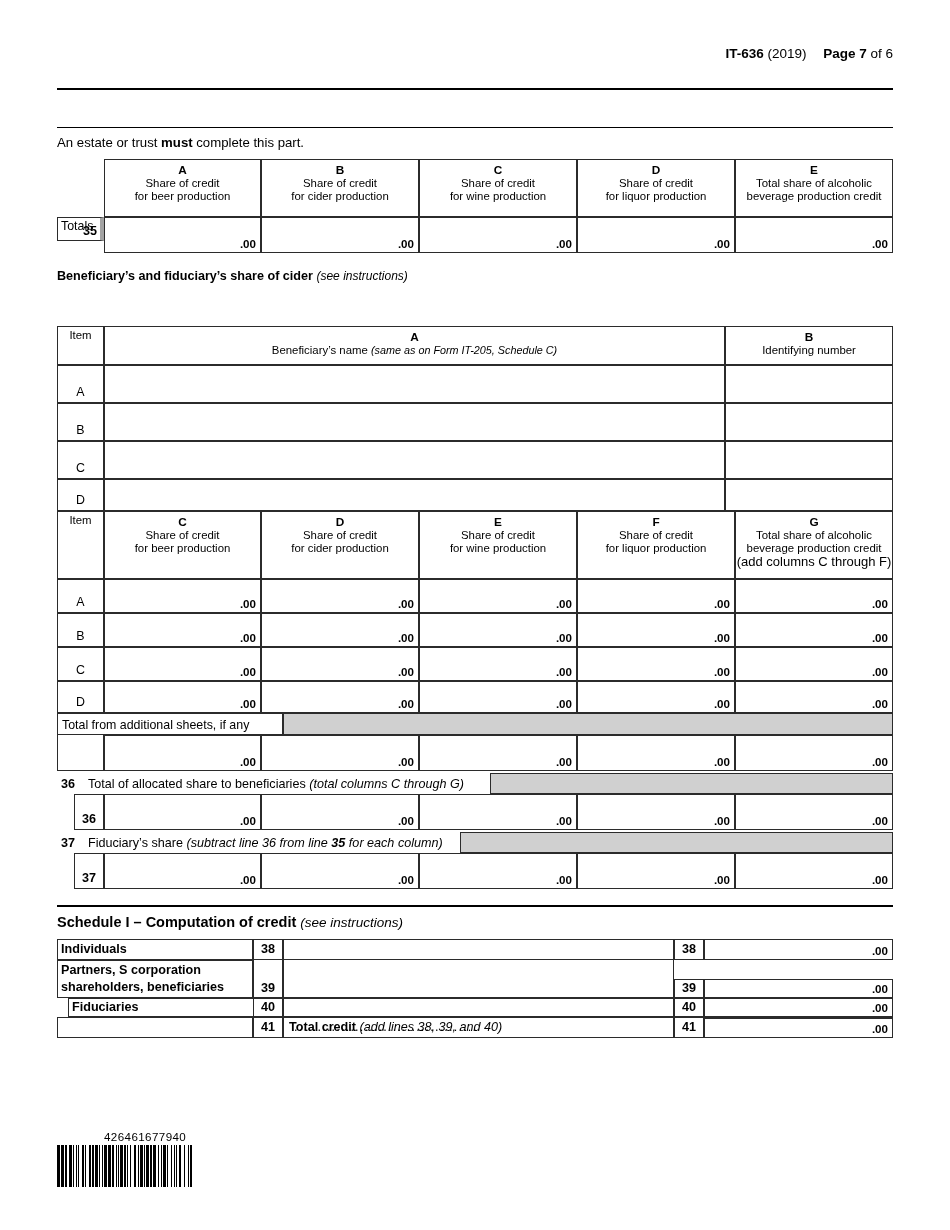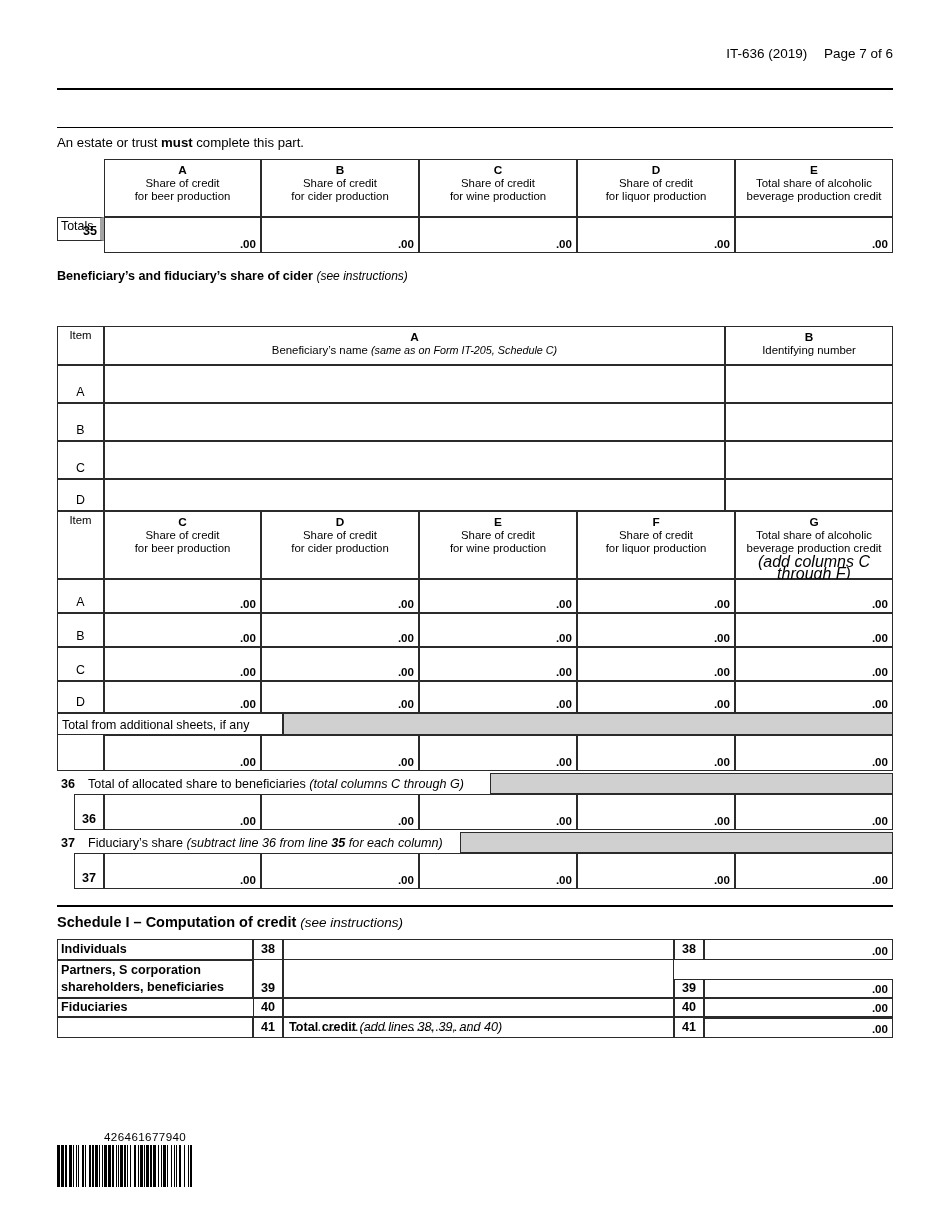--- a/index.html
+++ b/index.html
@@ -13,21 +13,21 @@
     -webkit-font-smoothing: antialiased;
   }
   .page { position:absolute; left:0; top:0; width:950px; height:1230px; }
 
   
   .doc-header {
     position:absolute; right:57px; top:46px;
     font-size:13.5px; letter-spacing:0;
     white-space:nowrap;
   }
-  .doc-header b { font-weight:normal; }
+  .doc-header b { font-weight:bold; }
   .doc-header .gap { display:inline-block; width:9px; }
 
   .rule-thick { position:absolute; left:57px; width:836px; border-top:2px solid #000; }
   .rule-thin  { position:absolute; left:57px; width:836px; border-top:1px solid #000; }
 
   
   .sched-title {
     position:absolute; left:57px;
     font-size:14.5px; font-weight:bold; white-space:nowrap;
   }
@@ -53,21 +53,21 @@
     border:1px solid #2b2b2b;
     background:#fff;
   }
   .hdr {
     text-align:center;
     font-size:11.4px;
     line-height:13.4px;
     padding-top:3px;
   }
   .hdr .ltr { font-weight:bold; display:block; font-size:11.8px; line-height:14px; }
-  .hdr .it { font-style:italic; font-size:16px; display:block; line-height:12.6px; }
+  .hdr .it { font-size:13px; display:block; line-height:12.6px; }
 
   .amt {
     font-size:12px;
     text-align:right;
     padding-right:4px;
   }
   .amt span { position:absolute; right:4px; bottom:2px; font-weight:bold; font-size:11.6px; }
 
   .rowlbl {
     font-size:12.4px; text-align:center;
@@ -432,21 +432,21 @@
   <div class="si-cell si-desc" style="left:283px; top:960px; width:391px; height:38px; border-top:none;">
     <span style="bottom:2px;"></span>
   </div>
   <div class="si-cell si-num" style="left:674px; top:979px; width:30px; height:19px;">
     <span style="top:1px;">39</span>
   </div>
   <div class="si-cell amt" style="left:704px; top:979px; width:189px; height:19px;">
     <span>.00</span>
   </div>
 
-  <div class="si-cell si-lbl" style="left:57px; top:998px; width:224px; height:19px;">
+  <div class="si-cell si-lbl" style="left:68px; top:998px; width:224px; height:19px;">
     <span style="top:1px;">Fiduciaries</span>
   </div>
   <div class="si-cell si-num" style="left:253px; top:998px; width:30px; height:19px;">
     <span style="top:1px;">40</span>
   </div>
   <div class="si-cell si-desc" style="left:283px; top:998px; width:391px; height:19px;">
     <span style="top:1px;"></span>
   </div>
   <div class="si-cell si-num" style="left:674px; top:998px; width:30px; height:19px;">
     <span style="top:1px;">40</span>

